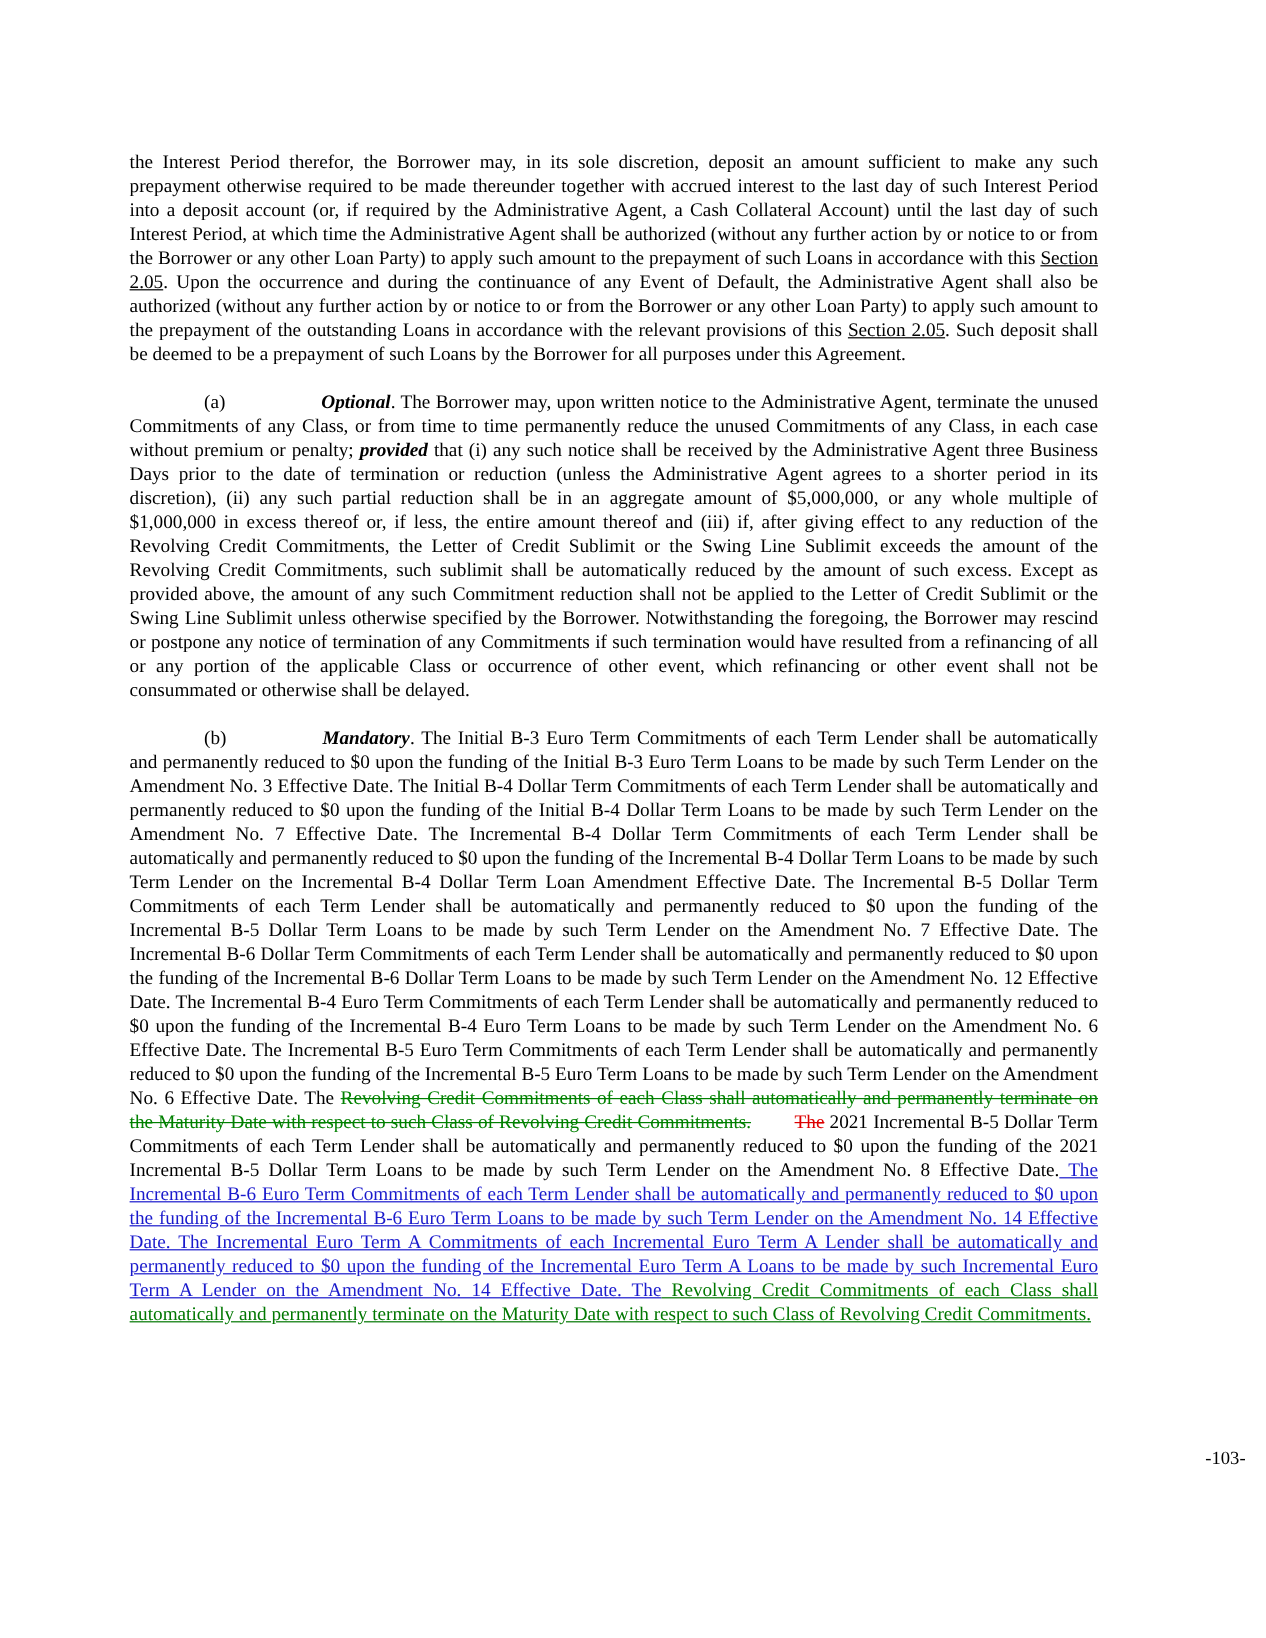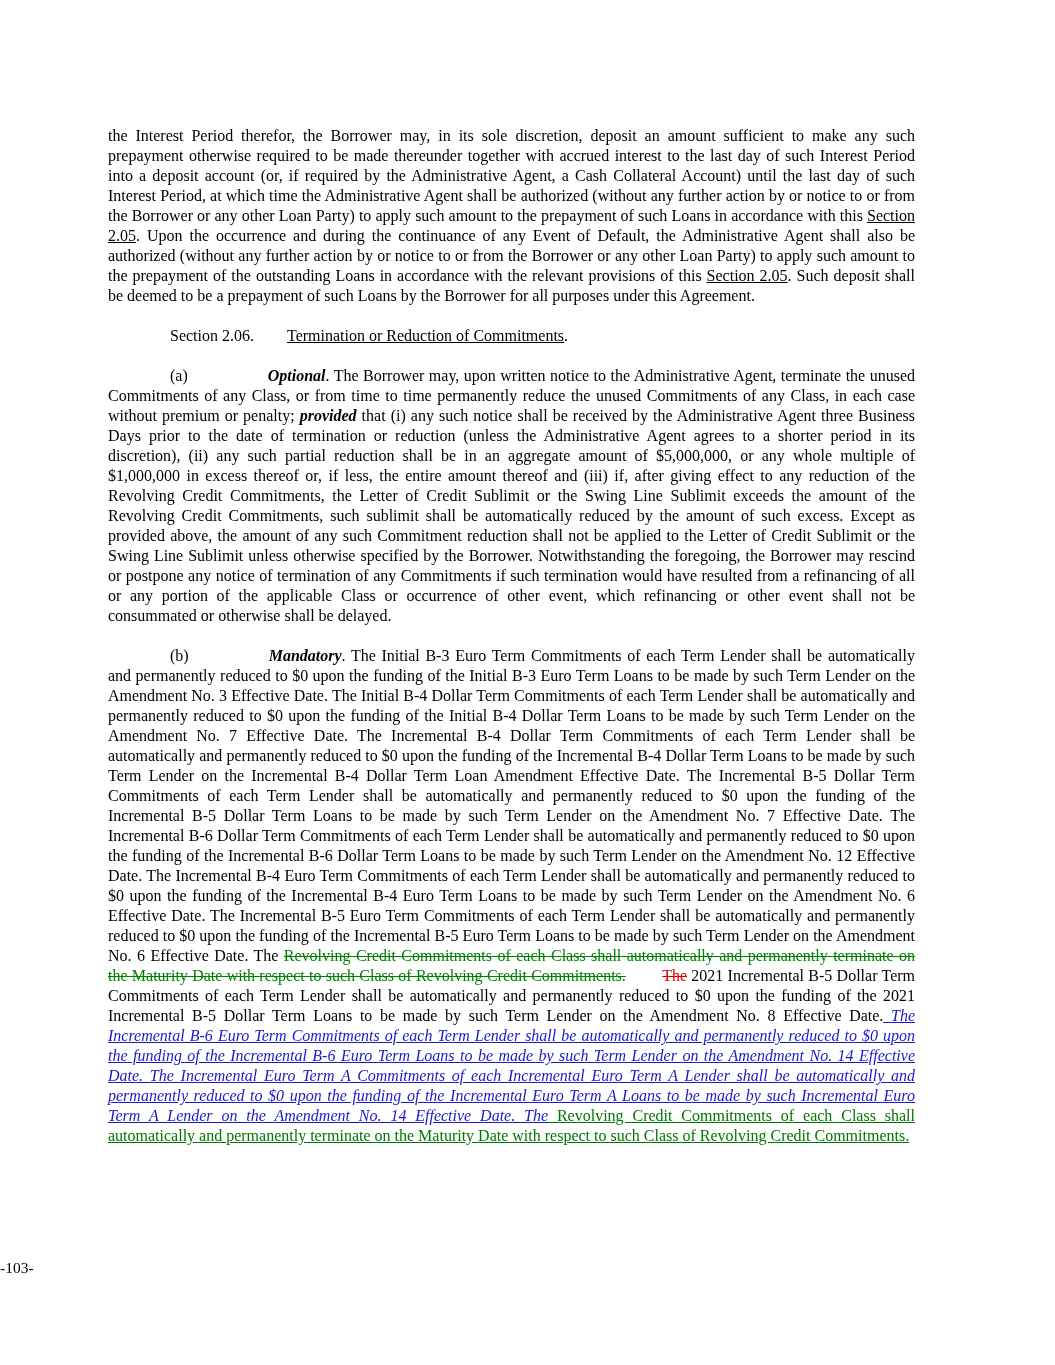--- a/index.html
+++ b/index.html
@@ -33,35 +33,34 @@
   }
   .para{margin:0;}
   .para + .para{margin-top:20px;}
   .block-indent{text-indent:62px;}
   .tab-h{display:inline-block;width:33px;}
   .tab-ab{display:inline-block;width:80px;}
   .seg-u{text-decoration:underline;}
   .seg-i{font-style:italic;font-weight:bold;}
   .seg-sg{color:var(--del-green);text-decoration:line-through;}
   .seg-sr{color:var(--del-red);text-decoration:line-through;margin-left:32px;}
-  .seg-ib{color:var(--ins-blue);text-decoration:underline;font-style:italic;}
+  .seg-ib{color:var(--ins-blue);text-decoration:underline;}
   .seg-ig{color:var(--ins-green);text-decoration:underline;}
   .page-footer{
     position:absolute;
-    left:0;top:1258px;
+    left:0;top:1206px;
     width:1038px;
-    text-align:left;
+    text-align:right;
     font-size:15.5px;
     line-height:20px;
   }
 </style>
 </head>
 <body>
 
 <div class="page">
   <div class="doc-body" id="doc-body">
       <div class="para"><span>the Interest Period therefor, the Borrower may, in its sole discretion, deposit an amount sufficient to make any such prepayment otherwise required to be made thereunder together with accrued interest to the last day of such Interest Period into a deposit account (or, if required by the Administrative Agent, a Cash Collateral Account) until the last day of such Interest Period, at which time the Administrative Agent shall be authorized (without any further action by or notice to or from the Borrower or any other Loan Party) to apply such amount to the prepayment of such Loans in accordance with this </span><span class="seg-u">Section 2.05</span><span>.  Upon the occurrence and during the continuance of any Event of Default, the Administrative Agent shall also be authorized (without any further action by or notice to or from the Borrower or any other Loan Party) to apply such amount to the prepayment of the outstanding Loans in accordance with the relevant provisions of this </span><span class="seg-u">Section 2.05</span><span>.  Such deposit shall be deemed to be a prepayment of such Loans by the Borrower for all purposes under this Agreement.</span></div>
-      <div class="para block-indent"><span>Section 2.06.</span><span class="tab-h"></span><span class="seg-u">Termination or Reduction of Commitments</span><span>.</span></div>
       <div class="para block-indent"><span>(a)</span><span class="tab-ab"></span><span class="seg-i">Optional</span><span>.  The Borrower may, upon written notice to the Administrative Agent, terminate the unused Commitments of any Class, or from time to time permanently reduce the unused Commitments of any Class, in each case without premium or penalty; </span><span class="seg-i">provided</span><span> that (i) any such notice shall be received by the Administrative Agent three Business Days prior to the date of termination or reduction (unless the Administrative Agent agrees to a shorter period in its discretion), (ii) any such partial reduction shall be in an aggregate amount of $5,000,000, or any whole multiple of $1,000,000 in excess thereof or, if less, the entire amount thereof and (iii) if, after giving effect to any reduction of the Revolving Credit Commitments, the Letter of Credit Sublimit or the Swing Line Sublimit exceeds the amount of the Revolving Credit Commitments, such sublimit shall be automatically reduced by the amount of such excess.  Except as provided above, the amount of any such Commitment reduction shall not be applied to the Letter of Credit Sublimit or the Swing Line Sublimit unless otherwise specified by the Borrower.  Notwithstanding the foregoing, the Borrower may rescind or postpone any notice of termination of any Commitments if such termination would have resulted from a refinancing of all or any portion of the applicable Class or occurrence of other event, which refinancing or other event shall not be consummated or otherwise shall be delayed.</span></div>
       <div class="para block-indent"><span>(b)</span><span class="tab-ab"></span><span class="seg-i">Mandatory</span><span>.  The Initial B-3 Euro Term Commitments of each Term Lender shall be automatically and permanently reduced to $0 upon the funding of the Initial B-3 Euro Term Loans to be made by such Term Lender on the Amendment No. 3 Effective Date. The Initial B-4 Dollar Term Commitments of each Term Lender shall be automatically and permanently reduced to $0 upon the funding of the Initial B-4 Dollar Term Loans to be made by such Term Lender on the Amendment No. 7 Effective Date.  The Incremental B-4 Dollar Term Commitments of each Term Lender shall be automatically and permanently reduced to $0 upon the funding of the Incremental B-4 Dollar Term Loans to be made by such Term Lender on the Incremental B-4 Dollar Term Loan Amendment Effective Date.  The Incremental B-5 Dollar Term Commitments of each Term Lender shall be automatically and permanently reduced to $0 upon the funding of the Incremental B-5 Dollar Term Loans to be made by such Term Lender on the Amendment No. 7 Effective Date.  The Incremental B-6 Dollar Term Commitments of each Term Lender shall be automatically and permanently reduced to $0 upon the funding of the Incremental B-6 Dollar Term Loans to be made by such Term Lender on the Amendment No. 12 Effective Date.  The Incremental B-4 Euro Term Commitments of each Term Lender shall be automatically and permanently reduced to $0 upon the funding of the Incremental B-4 Euro Term Loans to be made by such Term Lender on the Amendment No. 6 Effective Date.  The Incremental B-5 Euro Term Commitments of each Term Lender shall be automatically and permanently reduced to $0 upon the funding of the Incremental B-5 Euro Term Loans to be made by such Term Lender on the Amendment No. 6 Effective Date.  The </span><span class="seg-sg">Revolving Credit Commitments of each Class shall automatically and permanently terminate on the Maturity Date with respect to such Class of Revolving Credit Commitments.</span><span>  </span><span class="seg-sr">The</span><span> 2021 Incremental B-5 Dollar Term Commitments of each Term Lender shall be automatically and permanently reduced to $0 upon the funding of the 2021 Incremental B-5 Dollar Term Loans to be made by such Term Lender on the Amendment No. 8 Effective Date.</span><span class="seg-ib">  The Incremental B-6 Euro Term Commitments of each Term Lender shall be automatically and permanently reduced to $0 upon the funding of the Incremental B-6 Euro Term Loans to be made by such Term Lender on the Amendment No. 14 Effective Date.  The Incremental Euro Term A Commitments of each Incremental Euro Term A Lender shall be automatically and permanently reduced to $0 upon the funding of the Incremental Euro Term A Loans to be made by such Incremental Euro Term A Lender on the Amendment No. 14 Effective Date.  The</span><span class="seg-ig"> Revolving Credit Commitments of each Class shall automatically and permanently terminate on the Maturity Date with respect to such Class of Revolving Credit Commitments.</span></div>
     </div>
   <div class="page-footer">-103-</div>
 </div>
 
 </body></html>

